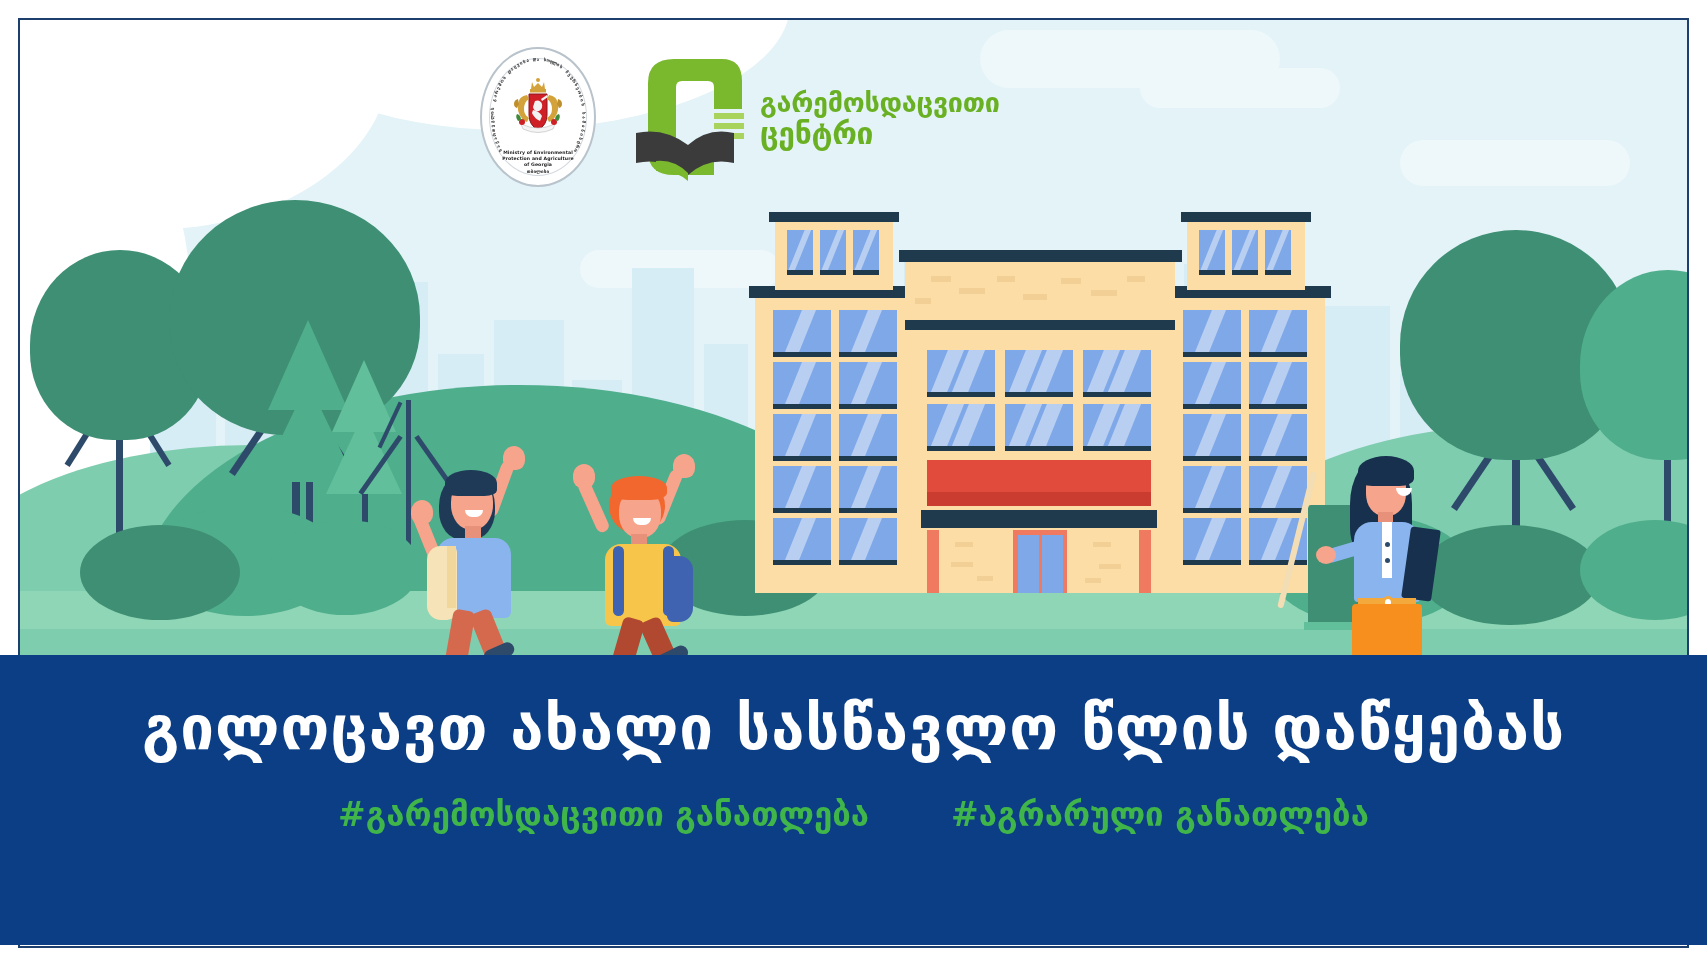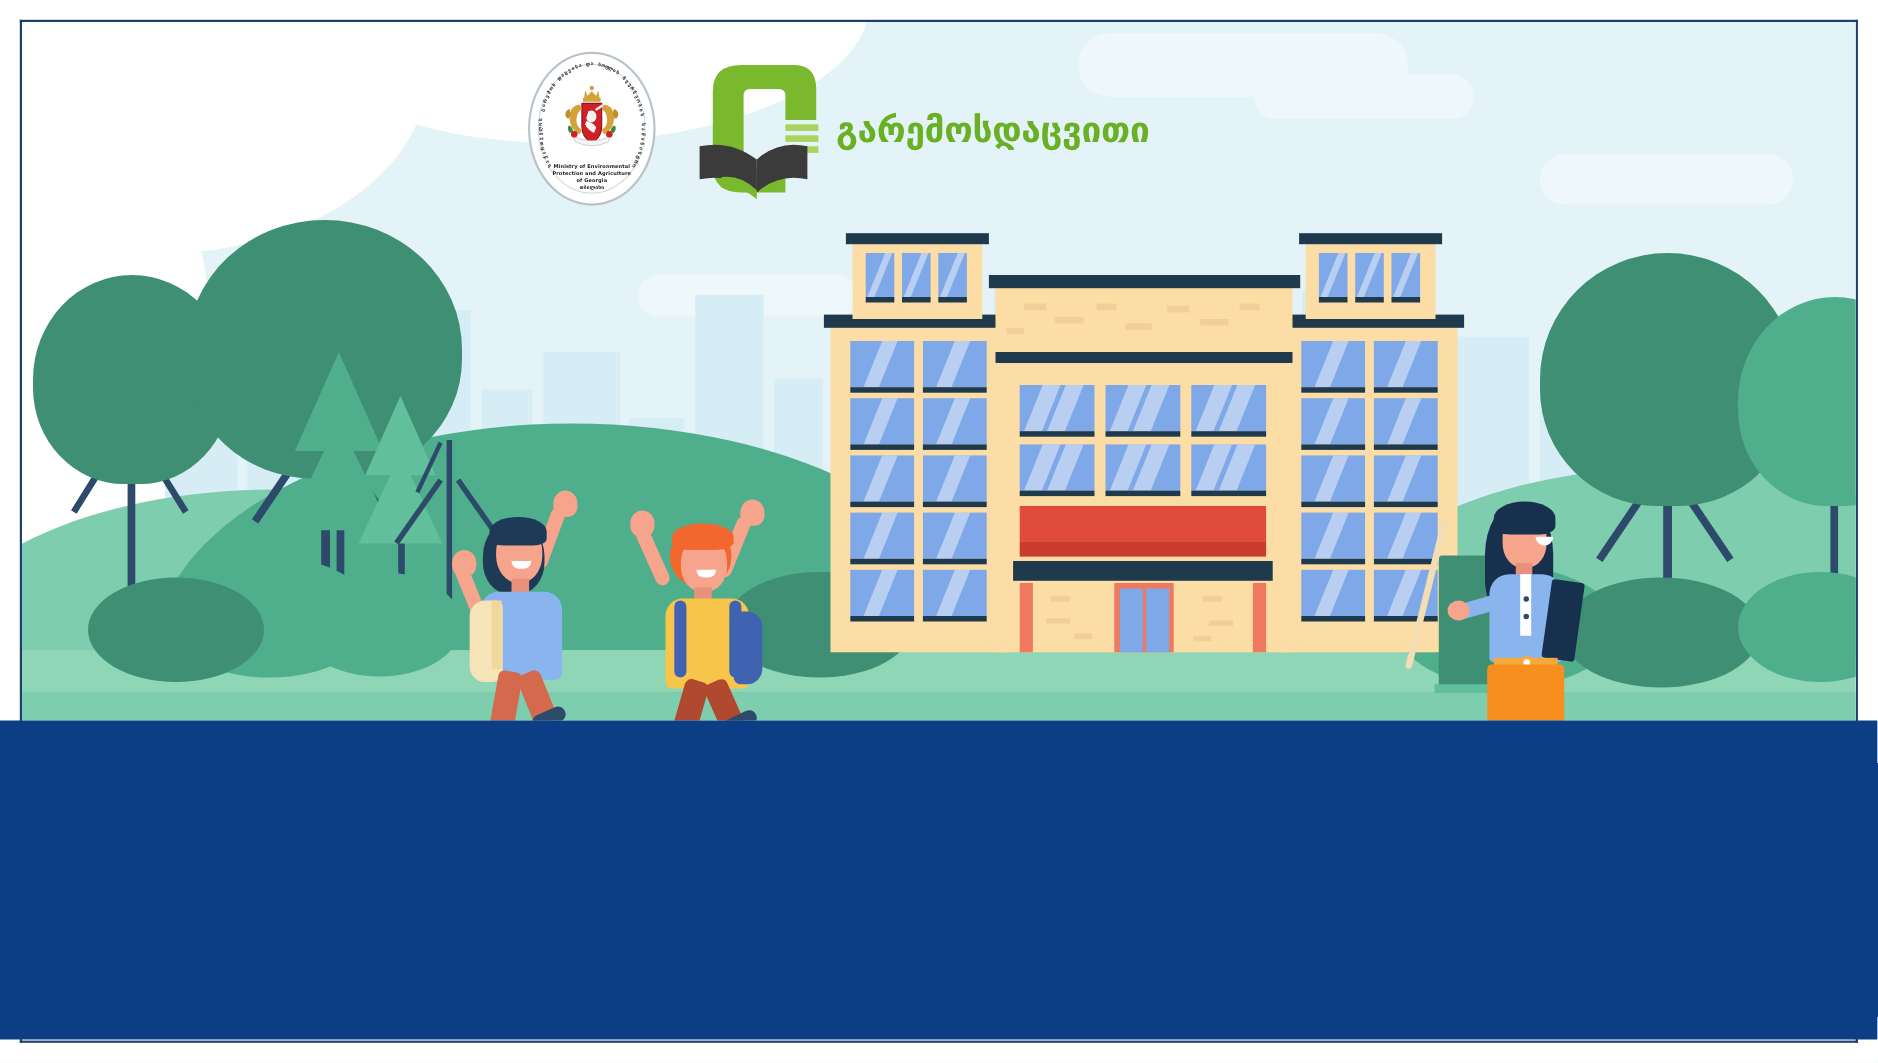--- a/index.html
+++ b/index.html
@@ -105,21 +105,21 @@
   }
   .emb-arms{ position:absolute; left:50%; top:30px; transform:translateX(-50%);
              width:66px; height:62px; }
   .emb-caption{ position:absolute; left:0; right:0; bottom:12px; text-align:center;
                 font-size:4.6px; line-height:1.38; color:#1a1a1a; font-weight:700;
                 letter-spacing:.1px; }
 
   #cie{ display:flex; align-items:center; gap:12px; }
   #cie-mark{ position:relative; width:118px; height:128px; flex:0 0 auto; }
   #cie-text{ padding-top:4px; }
-  .cie-l1{ font-size:32px; font-weight:700; color:#6ab023; line-height:1.04;
+  .cie-l1{ font-size:27px; font-weight:700; color:#6ab023; line-height:1.04;
            letter-spacing:-.3px; }
   .cie-l2{ font-size:20px; font-weight:700; color:#3b3b3b; line-height:1.12;
            margin-top:1px; letter-spacing:-.2px; }
   .cie-l3{ font-size:30px; font-weight:700; color:#6ab023; line-height:1.04;
            margin-top:1px; letter-spacing:-.3px; }
 
   
   #banner{
     position:absolute; left:0; top:655px; width:1707px; height:290px;
     background:#0b3e84;
@@ -668,20 +668,26 @@
           <rect x="84" y="80" width="30" height="6" fill="#a8d45e"></rect>
 
           <path d="M6 80 Q34 74 58 92 L58 122 Q34 104 6 110 Z" fill="#3b3b3b"></path>
           <path d="M58 92 Q78 74 104 80 L104 110 Q78 104 58 122 Z" fill="#3b3b3b"></path>
 
           <path d="M26 108 Q44 106 58 120 L58 128 Q44 116 26 118 Z" fill="#7ab82e"></path>
         </svg>
       </div>
       <div id="cie-text">
         <div class="cie-l1">გარემოსდაცვითი</div>
+        <div class="cie-l3">ცენტრი</div>
       </div>
     </div>
   </div>
 
   <div id="banner">
+    <div id="headline">გილოცავთ ახალი სასწავლო წლის დაწყებას</div>
+    <div id="tags">
+      <span>#გარემოსდაცვითი განათლება</span>
+      <span>#აგრარული განათლება</span>
+    </div>
   </div>
 
 </div>
 
 </body></html>

